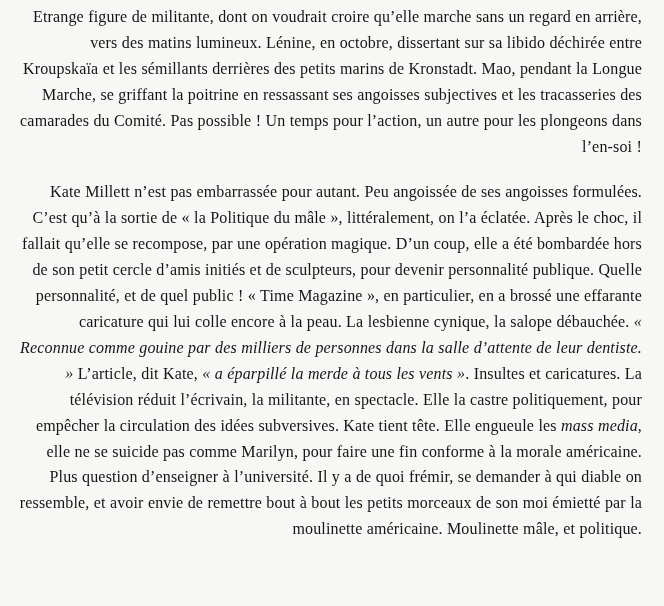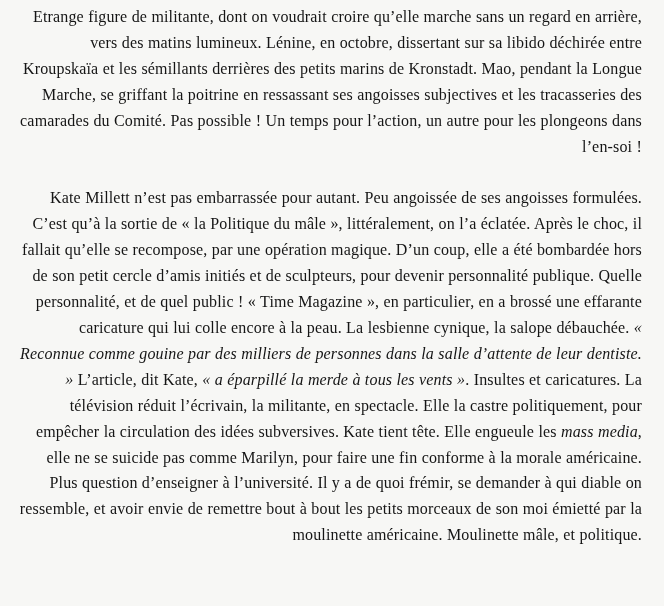--- a/index.html
+++ b/index.html
@@ -33,21 +33,21 @@
     -webkit-font-smoothing: antialiased;
   }
 
   .para {
     margin: 0;
     padding: 0;
     text-indent: 0;
   }
 
   .para + .para {
-    margin-top: 26px;
+    margin-top: 20px;
   }
 
   .it {
     font-style: italic;
   }
 </style>
 </head>
 <body>
 
 <div class="page">

